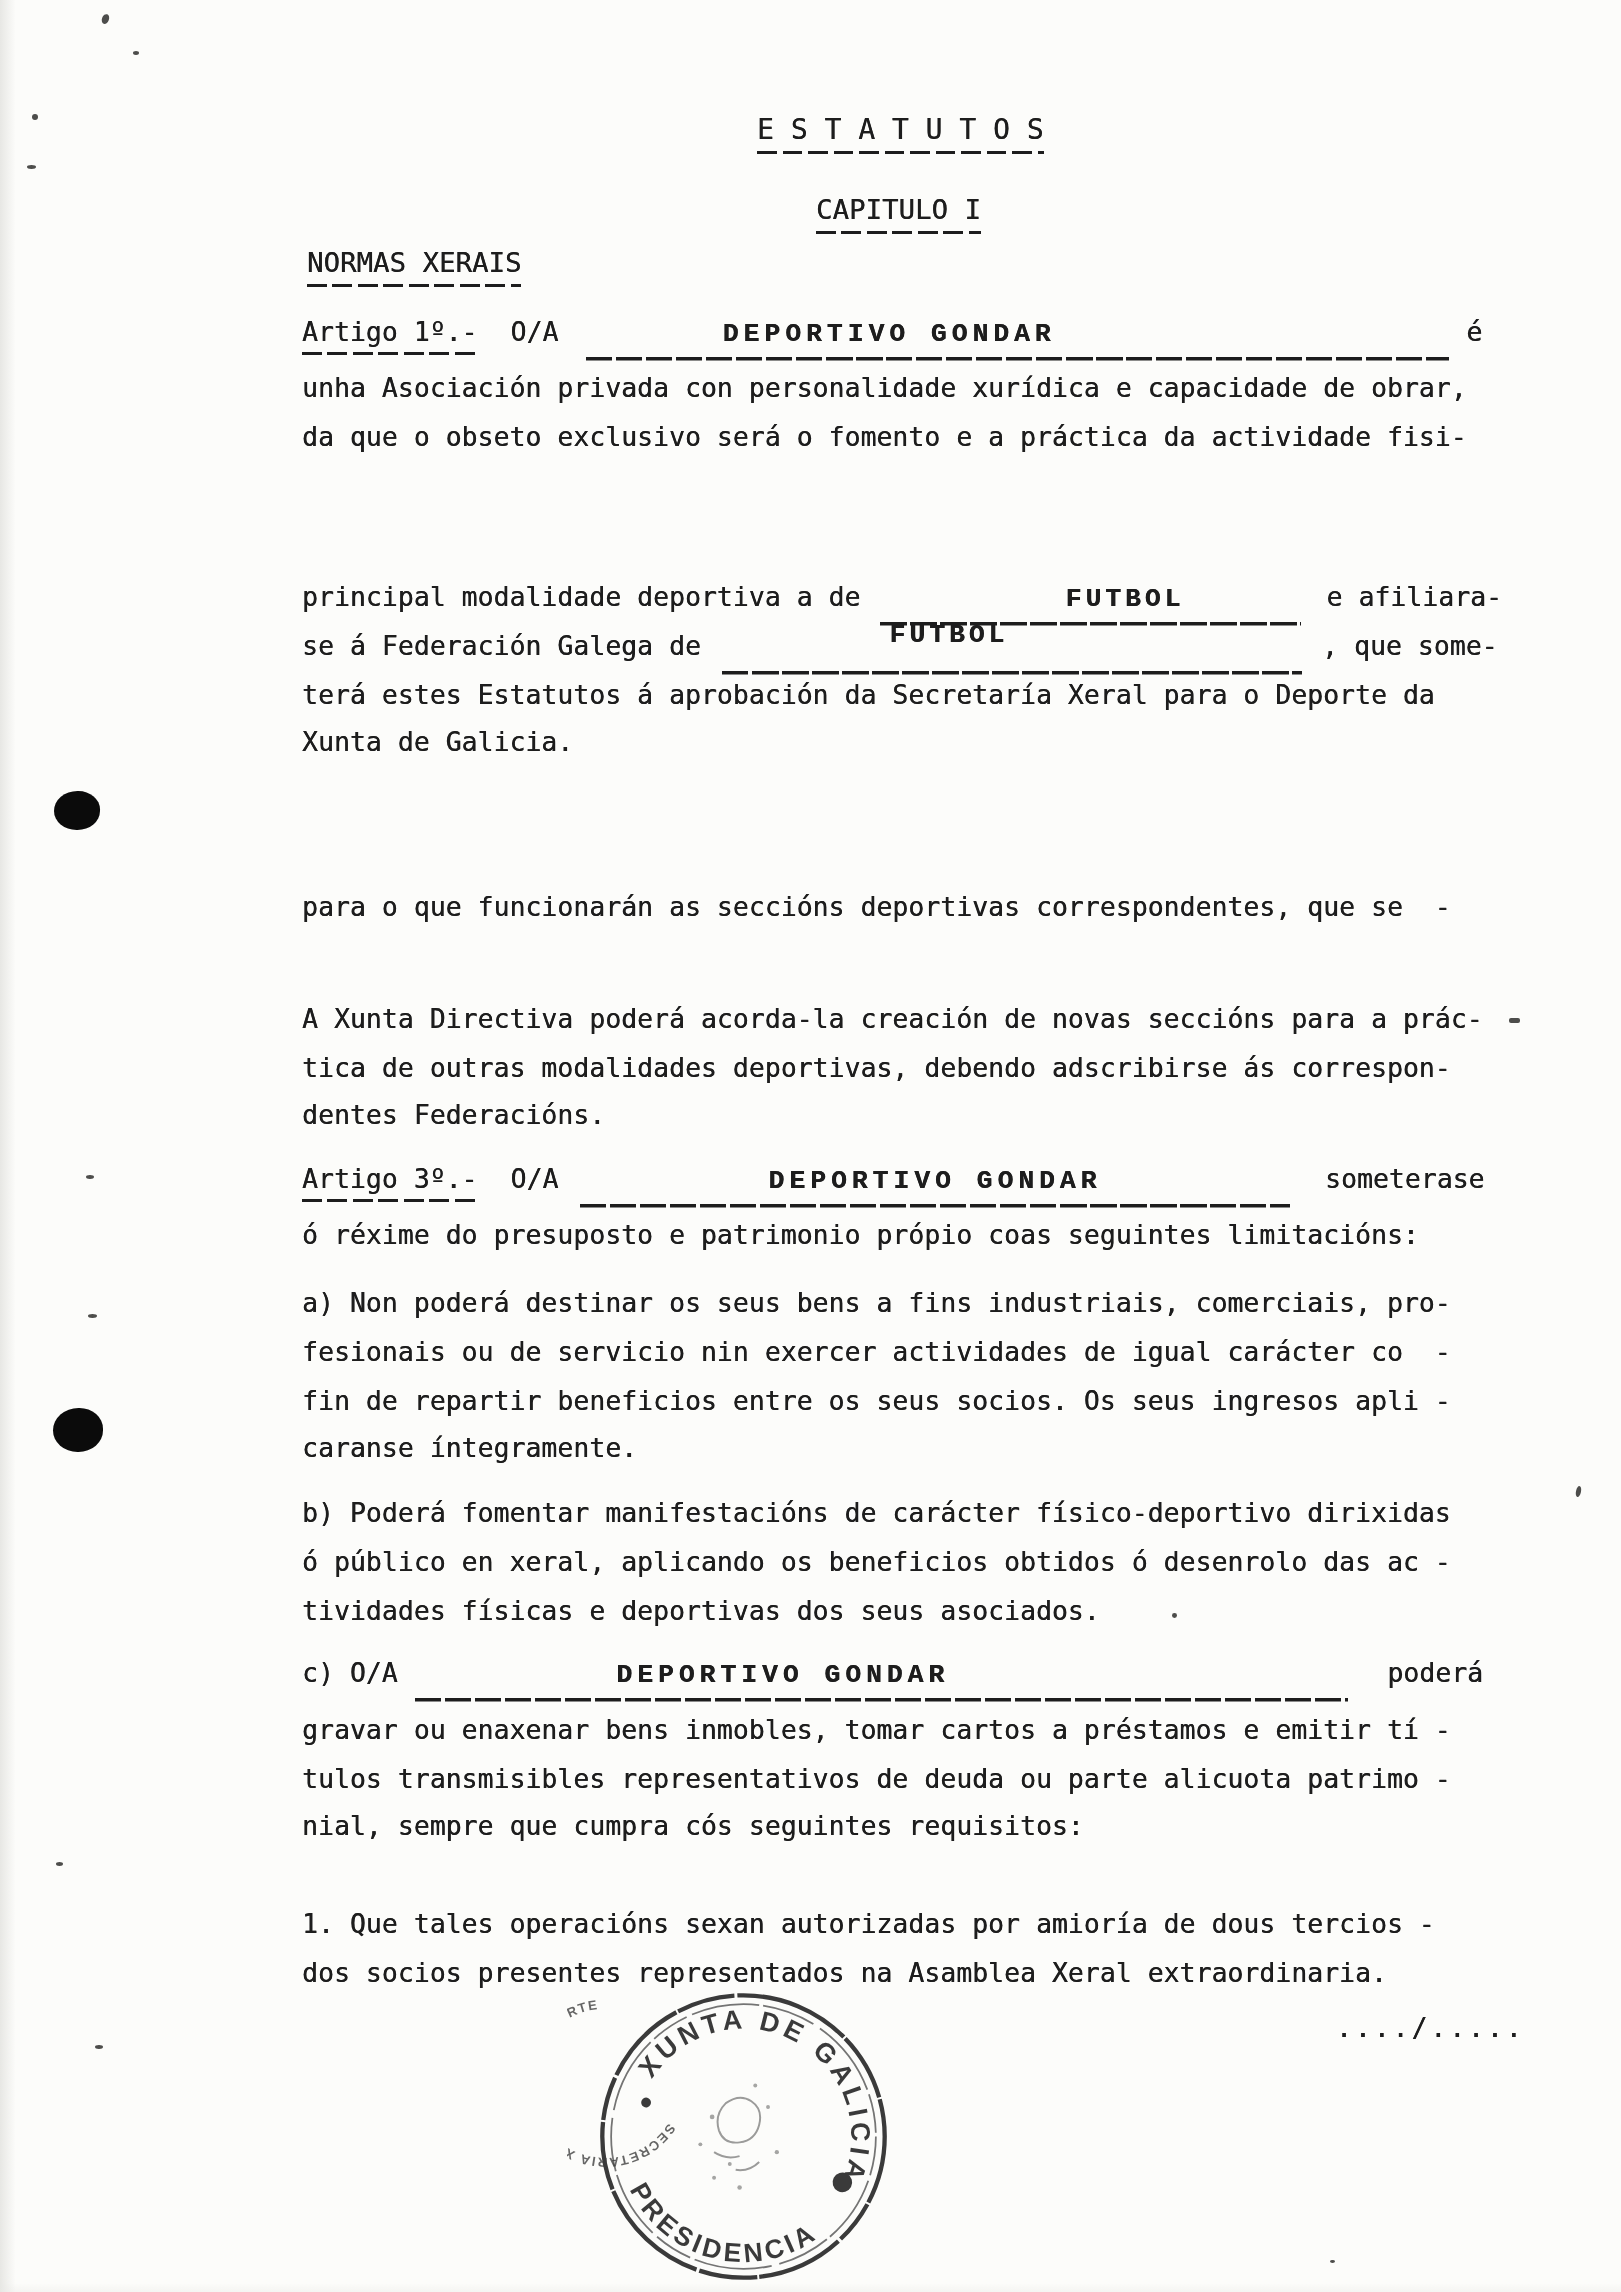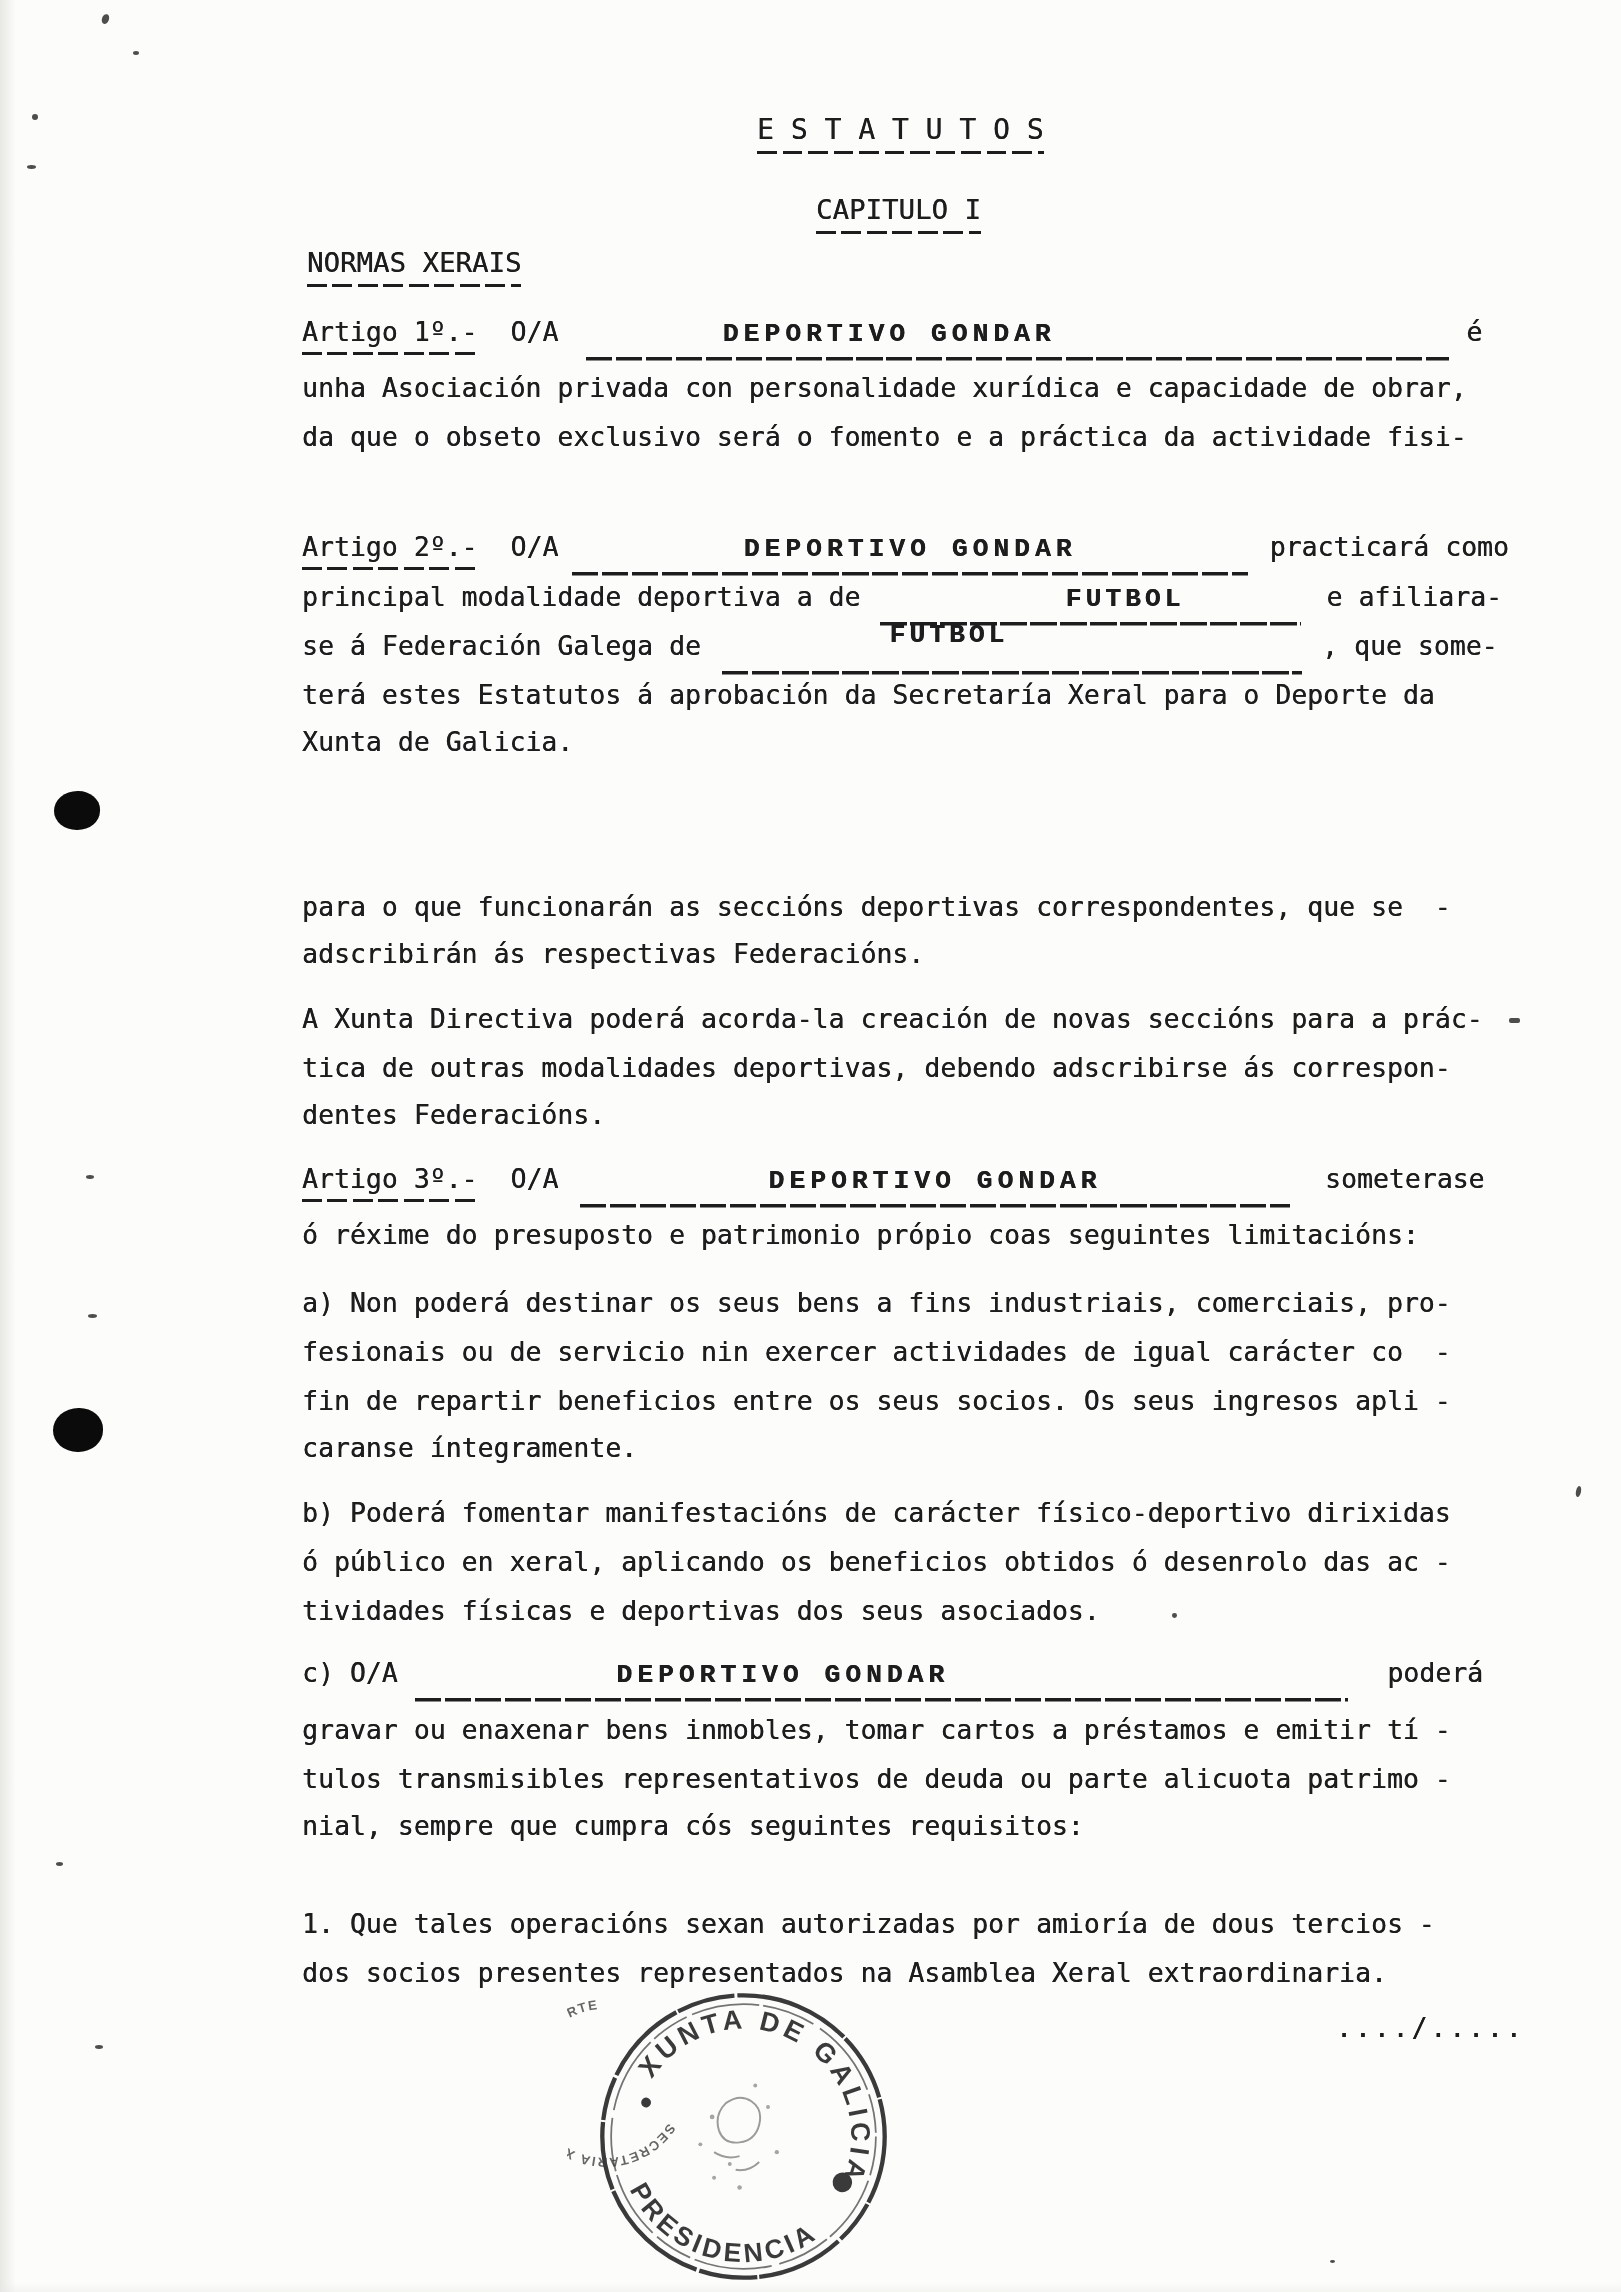--- a/index.html
+++ b/index.html
@@ -64,28 +64,26 @@
 <div id="page">
 
   <div class="line hdr" style="top:113px;left:757px"><span class="u" style="font-size:28px">E S T A T U T O S</span></div>
   <div class="line hdr" style="top:193px;left:816px"><span class="u">CAPITULO I</span></div>
   <div class="line hdr" style="top:246px;left:307px"><span class="u">NORMAS XERAIS</span></div>
 
   <div class="line" style="top:315px"><span class="lab">Artigo 1º.-</span><span class="ml34">O/A</span><span class="fill ml28" style="width:863px;text-align:left;padding-left:137px">DEPORTIVO GONDAR</span><span class="ml18">é</span></div>
   <div class="line" style="top:371px"><span>unha Asociación privada con personalidade xurídica e capacidade de obrar,</span></div>
   <div class="line" style="top:420px"><span>da que o obseto exclusivo será o fomento e a práctica da actividade fisi-</span></div>
 
-  <div class="line" style="top:530px"><span class="lab">Artigo 2º.-</span><span class="ml34">O/A</span><span class="fill ml14" style="width:676px">DEPORTIVO GONDAR</span><span class="ml22">practicará como</span></div>
   <div class="line" style="top:580px"><span>principal modalidade deportiva a de</span><span class="fill fsm ml20" style="width:421px;padding-left:69px">FUTBOL</span><span class="ml26">e afiliara-</span></div>
   <div class="line" style="top:629px"><span>se á Federación Galega de</span><span class="fill fsm ml22" style="width:580px;padding-right:127px"><span class="raised">FUTBOL</span></span><span class="ml20">, que some-</span></div>
   <div class="line" style="top:678px"><span>terá estes Estatutos á aprobación da Secretaría Xeral para o Deporte da</span></div>
   <div class="line" style="top:725px"><span>Xunta de Galicia.</span></div>
 
   <div class="line" style="top:890px"><span>para o que funcionarán as seccións deportivas correspondentes, que se  -</span></div>
-  <div class="line" style="top:937px"><span>adscribirán ás respectivas Federacións.</span></div>
 
   <div class="line" style="top:1002px"><span>A Xunta Directiva poderá acorda-la creación de novas seccións para a prác-</span></div>
   <div class="line" style="top:1051px"><span>tica de outras modalidades deportivas, debendo adscribirse ás correspon-</span></div>
   <div class="line" style="top:1098px"><span>dentes Federacións.</span></div>
 
   <div class="line" style="top:1162px"><span class="lab">Artigo 3º.-</span><span class="ml34">O/A</span><span class="fill ml22" style="width:710px">DEPORTIVO GONDAR</span><span class="ml36">someterase</span></div>
   <div class="line" style="top:1218px"><span>ó réxime do presuposto e patrimonio própio coas seguintes limitacións:</span></div>
 
   <div class="line" style="top:1286px"><span>a) Non poderá destinar os seus bens a fins industriais, comerciais, pro-</span></div>
   <div class="line" style="top:1384px"><span>fin de repartir beneficios entre os seus socios. Os seus ingresos apli -</span></div>

